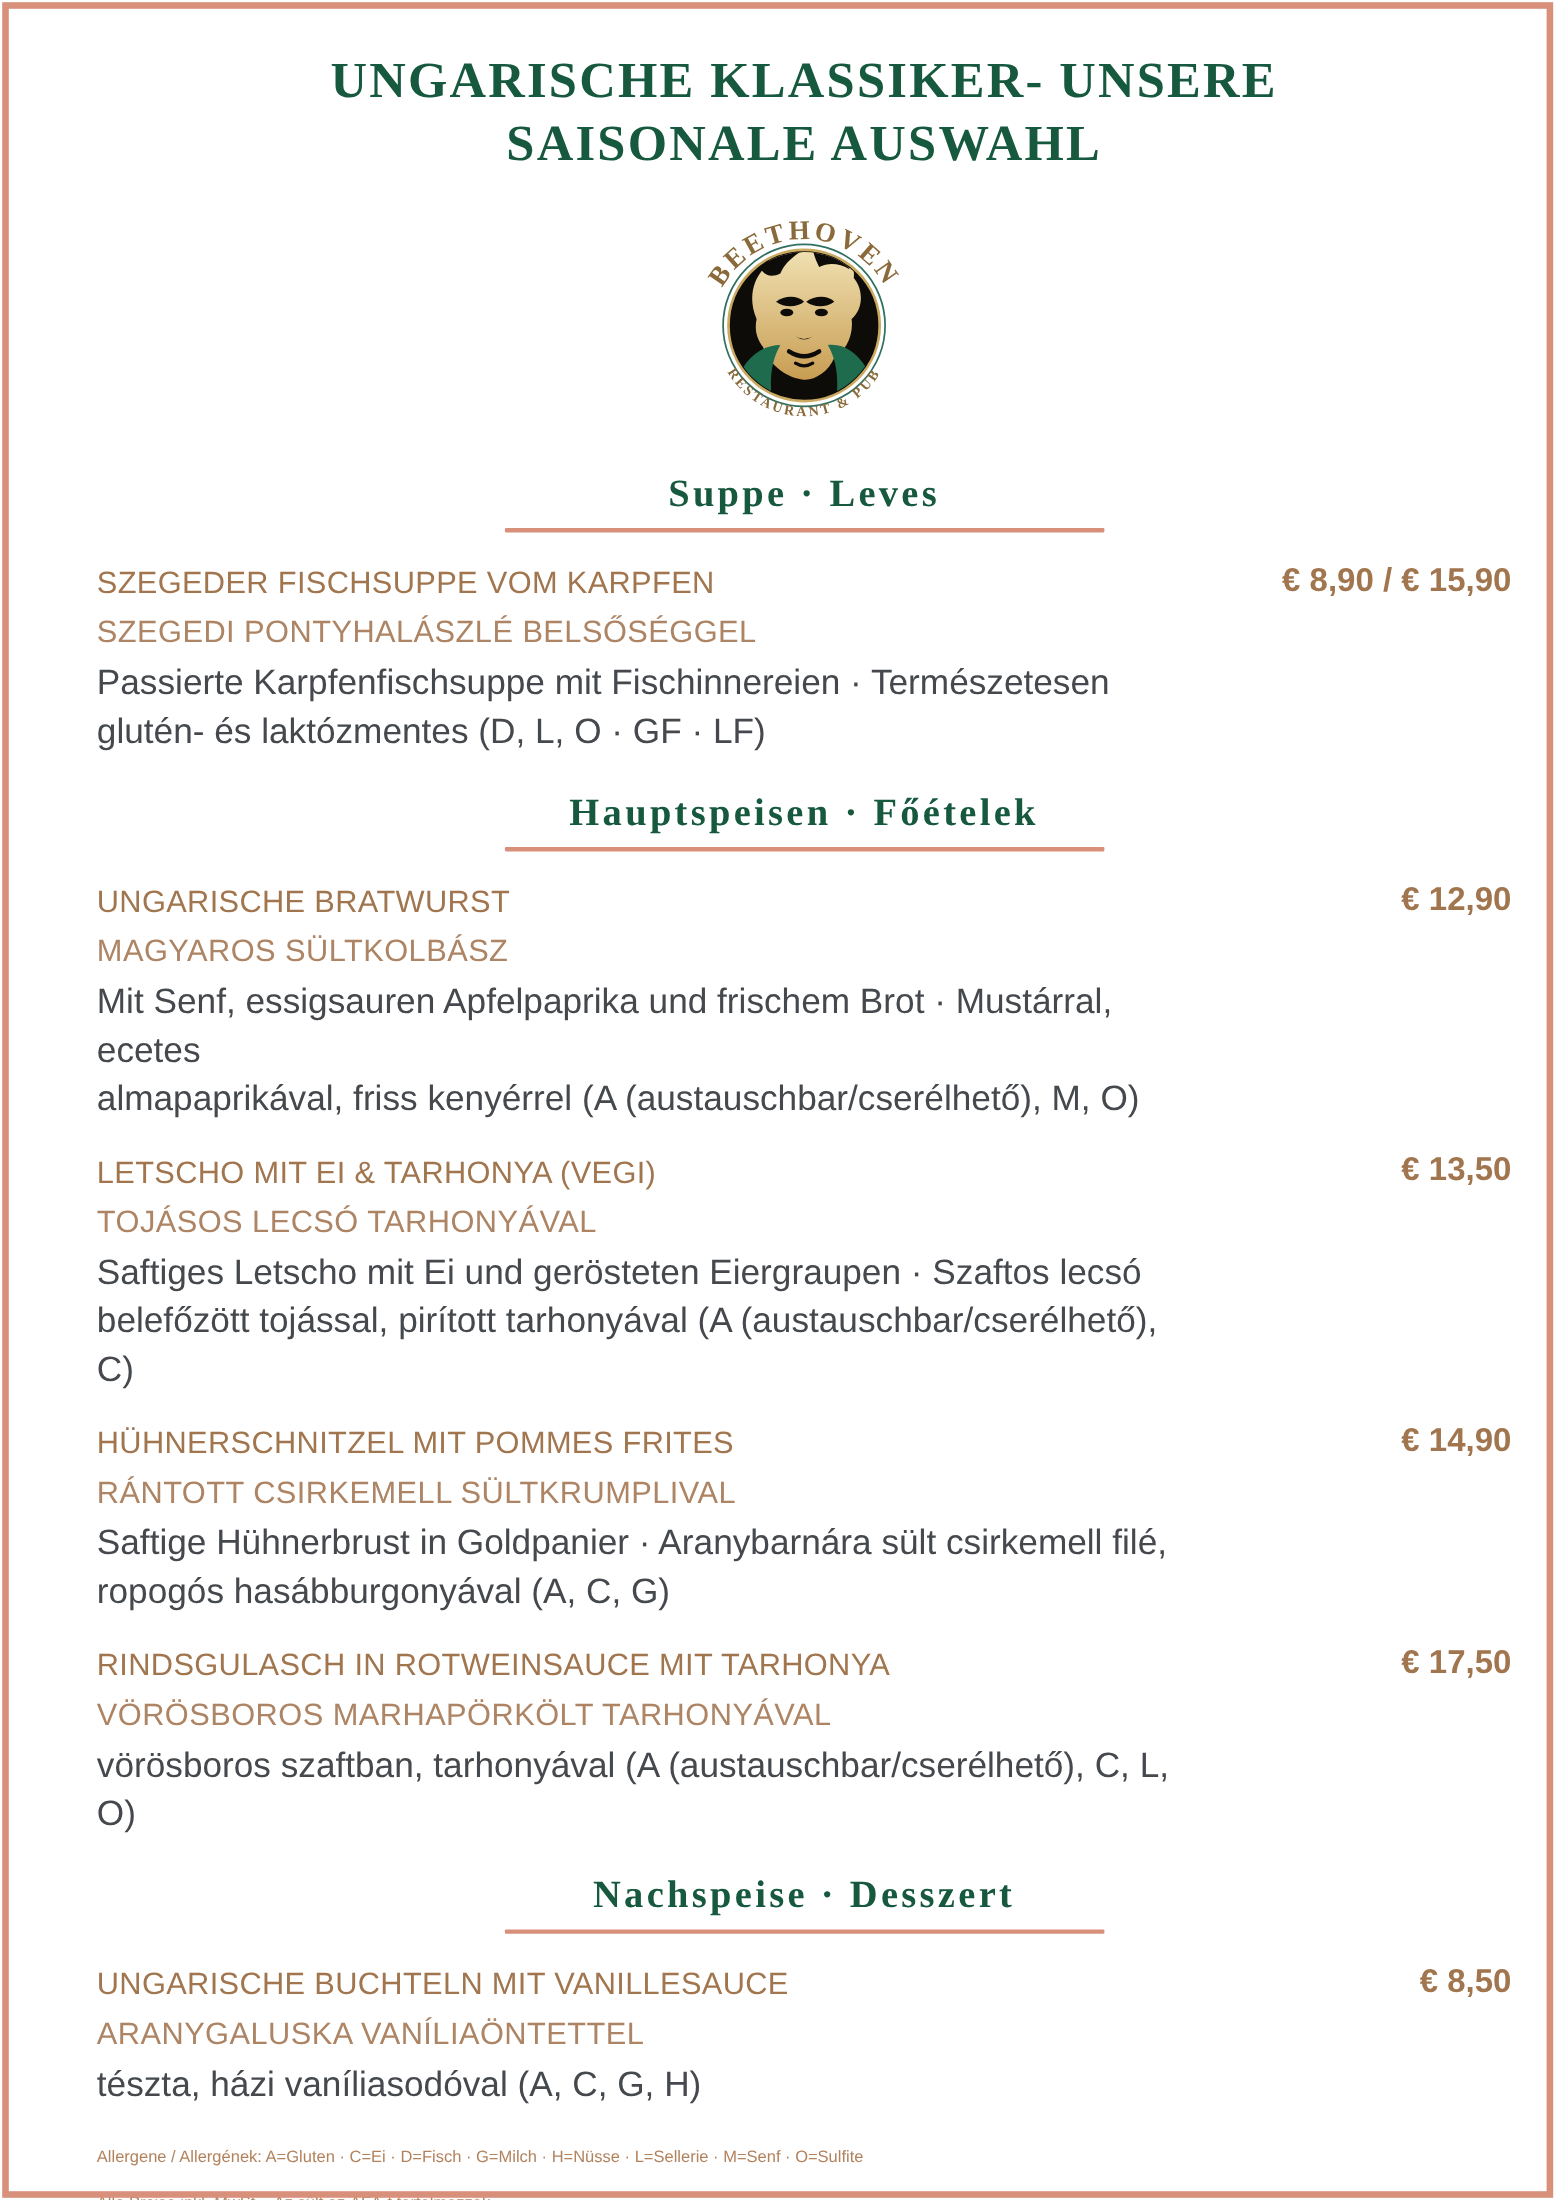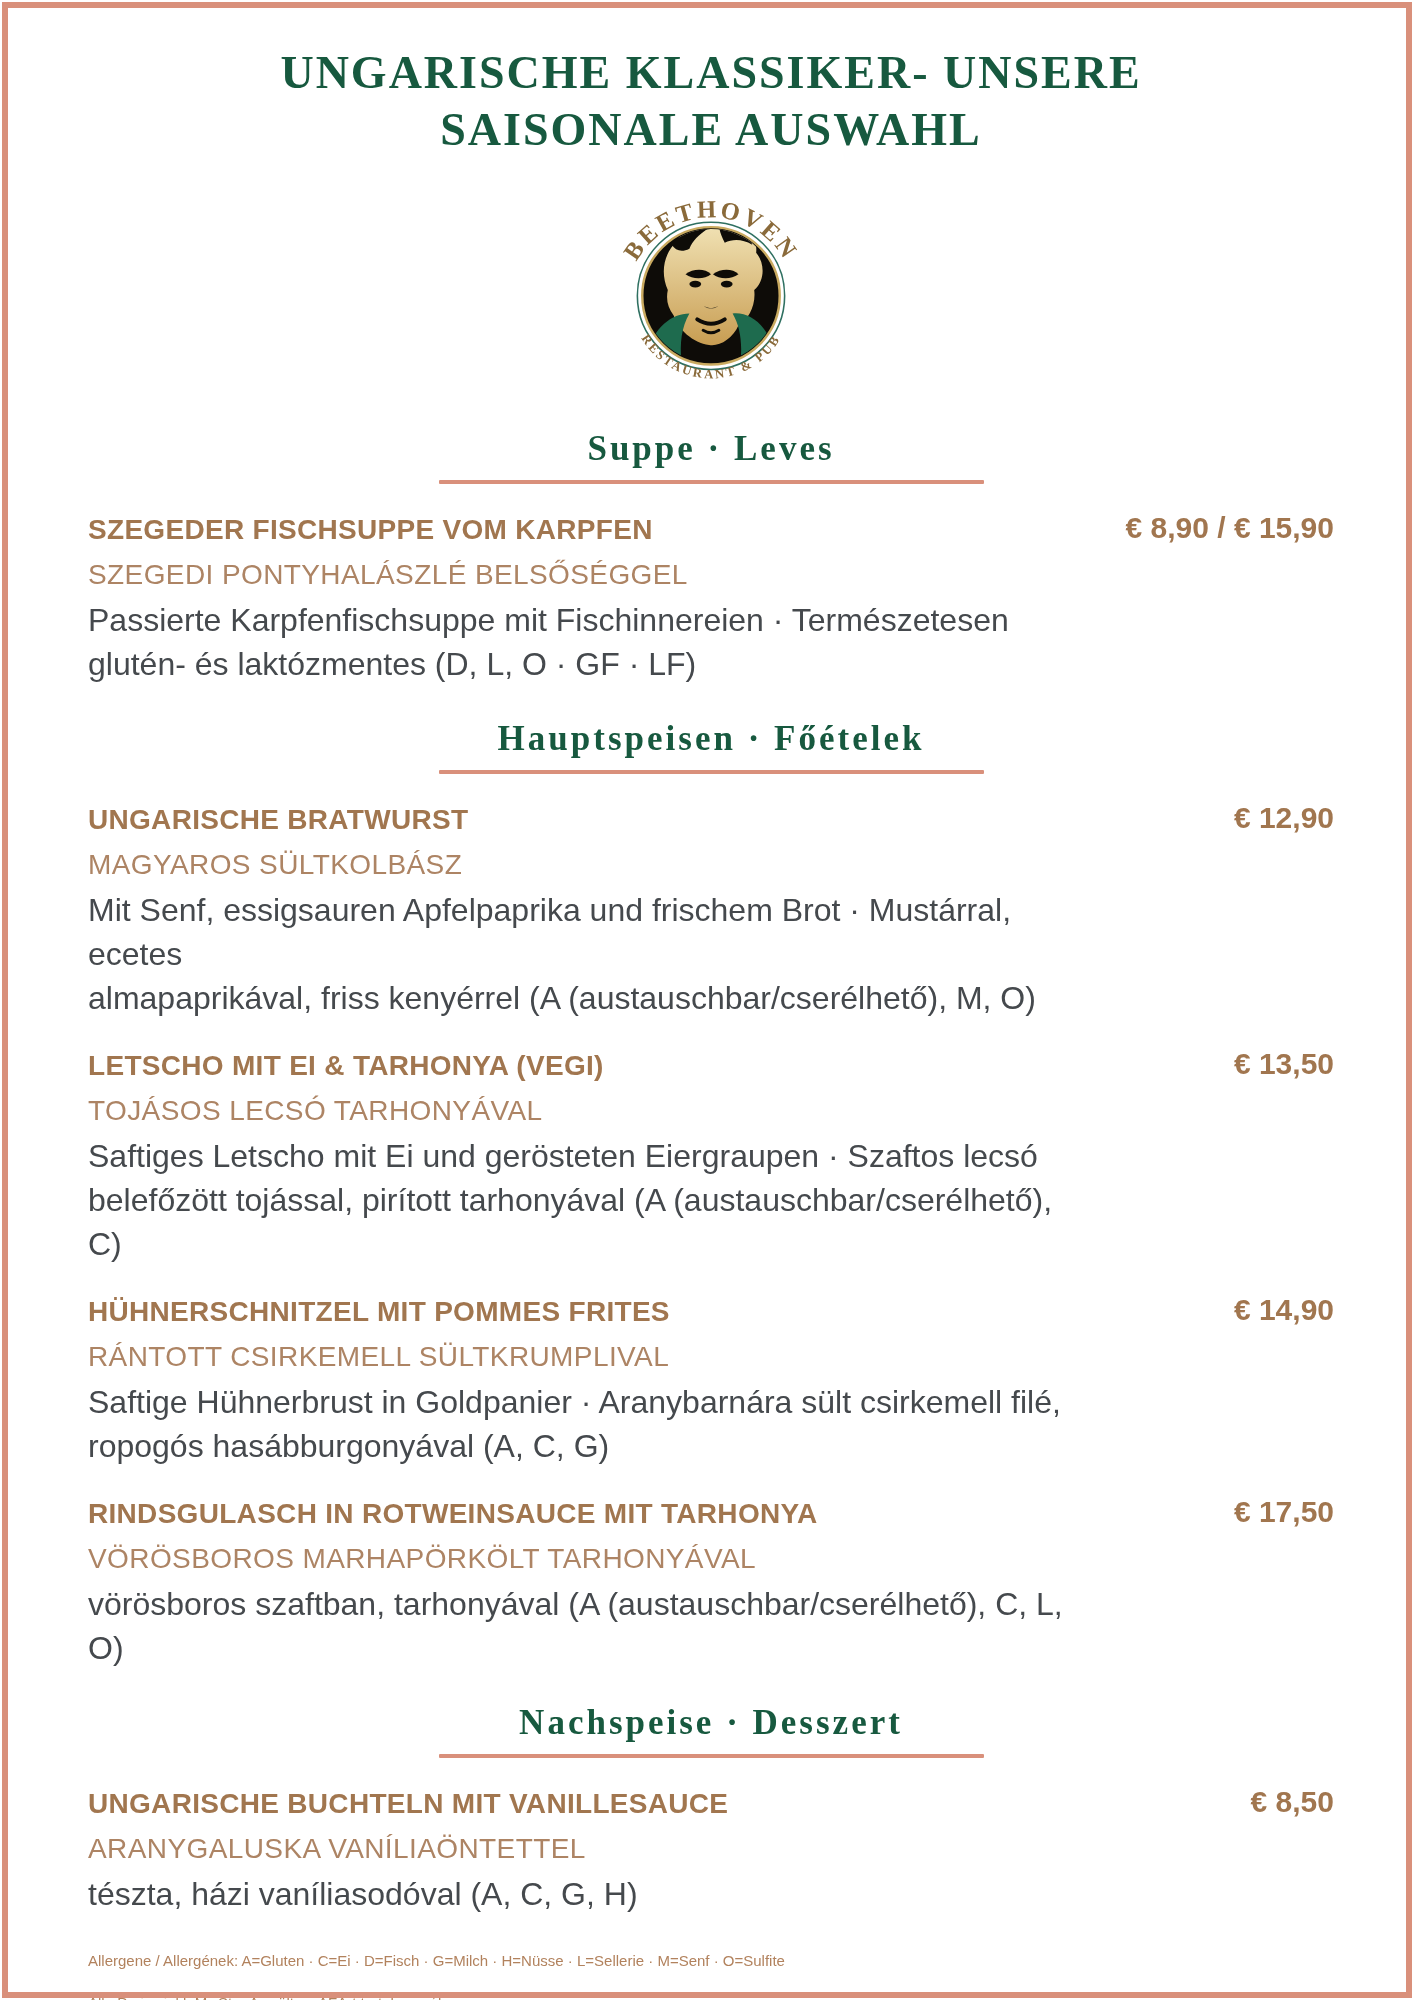--- a/index.html
+++ b/index.html
@@ -15,42 +15,42 @@
   body{
     width:1414px;height:2000px;overflow:hidden;background:#ffffff;
     font-family:"Liberation Sans",sans-serif;position:relative;
   }
   .frame{
     position:absolute;inset:2px;border:6px solid var(--salmon);
     pointer-events:none;z-index:5;
   }
   .page{
     position:relative;width:100%;height:100%;
-    padding:44px 80px 0 88px;
+    padding:44px 40px 0 88px;
   }
   .title{
     margin:0;text-align:center;color:var(--green);
     font-family:"Liberation Serif",serif;font-weight:bold;
     font-size:46px;line-height:57px;letter-spacing:2px;
   }
   .logo-wrap{display:flex;justify-content:center;margin-top:22px;}
   .sec{margin-top:30px;}
   .sec-head{
     margin:0;text-align:center;color:var(--green);
     font-family:"Liberation Serif",serif;font-weight:bold;
     font-size:35px;line-height:46px;letter-spacing:3px;
   }
   .sec-rule{
     width:545px;height:4px;background:var(--salmon);
     margin:8px auto 24px auto;border-radius:1px;
   }
   .item{margin-bottom:24px;}
   .item-row{display:flex;justify-content:space-between;align-items:flex-start;}
   .item-title{
-    font-weight:bold;font-size:28px;line-height:44px;
+    font-weight:normal;font-size:28px;line-height:44px;
     color:var(--brown);letter-spacing:0.3px;
   }
   .item-price{
     font-weight:bold;font-size:30px;line-height:40px;
     color:var(--brown);white-space:nowrap;margin-left:36px;
   }
   .item-sub{
     font-size:28px;line-height:46px;color:var(--brown-light);letter-spacing:0.4px;
   }
   .item-desc{

